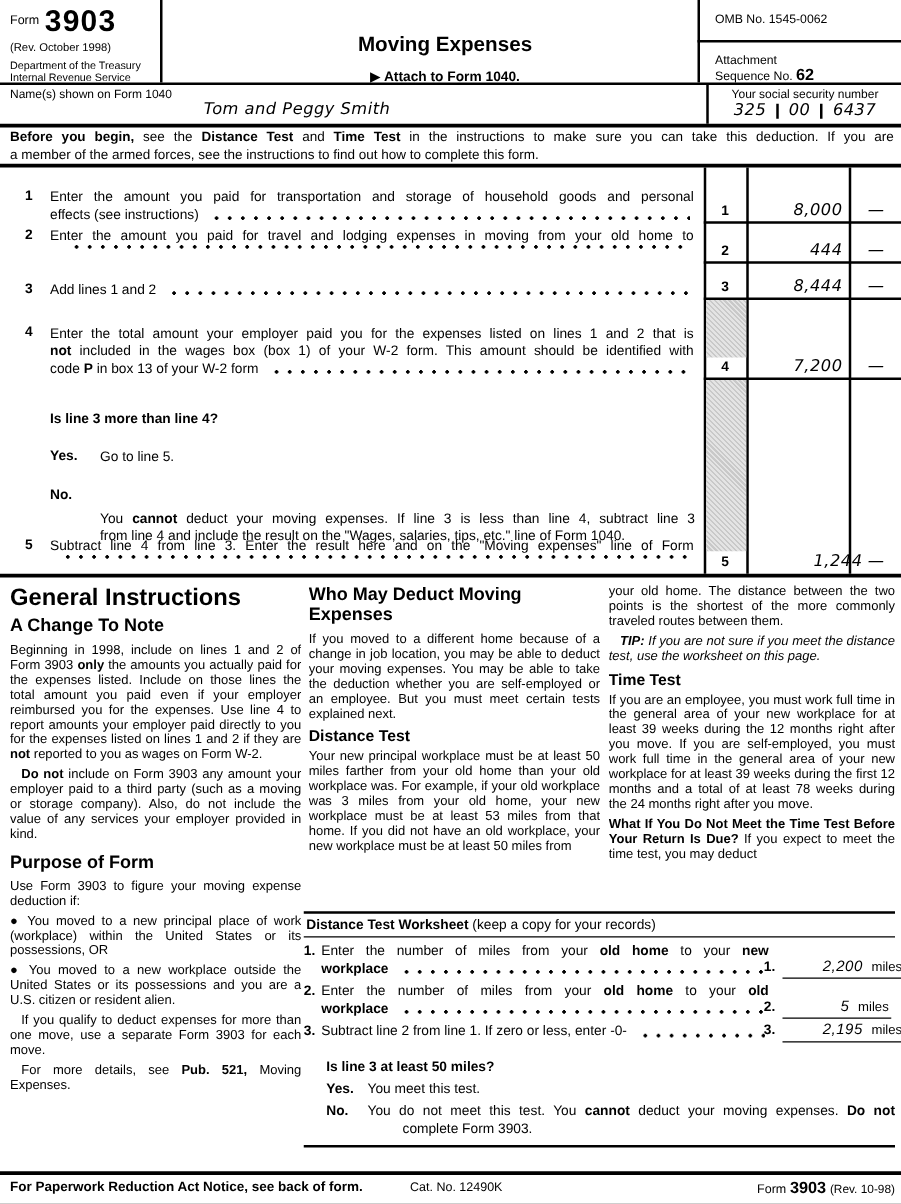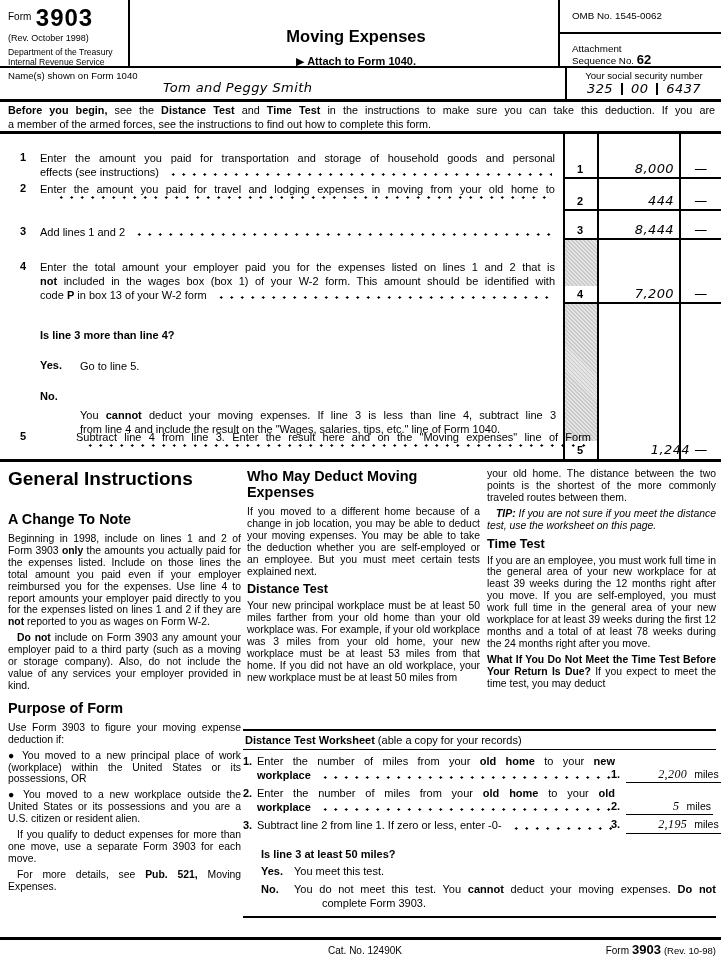--- a/index.html
+++ b/index.html
@@ -42,37 +42,37 @@
   .amt{position:absolute;left:600px;width:74px;text-align:right;height:17px;line-height:17px;}
   .cents{position:absolute;left:681px;width:40px;text-align:center;height:17px;line-height:17px;}
   .hatch{position:absolute;left:565px;width:32px;
          background:repeating-linear-gradient(45deg,#c9c9c9 0 1.2px,#e4e4e4 1.2px 2.8px);}
   .ynlabel{position:absolute;font-weight:bold;font-size:11px;}
 
   
   .icol{position:absolute;font-size:10.4px;line-height:11.9px;text-align:justify;overflow:hidden;}
   .icol p{margin:0 0 4px;}
   .ind{text-indent:9px;}
-  .h1{font-size:19px;font-weight:bold;line-height:21px;margin:0 0 22px;text-align:left;}
+  .h1{font-size:19px;font-weight:bold;line-height:21px;margin:0 0 4px;text-align:left;}
   .h2{font-size:14.4px;font-weight:bold;line-height:16px;margin:4px 0 6px;text-align:left;}
   .h3{font-size:12.6px;font-weight:bold;line-height:14px;margin:5px 0 4px;text-align:left;}
 
   
   .ws{position:absolute;left:243px;top:729px;width:473px;height:189px;box-sizing:border-box;
       border-top:2px solid #000;border-bottom:2.5px solid #000;}
   .ws-head{font-size:11px;padding:3px 0 3px 2px;border-bottom:1.5px solid #000;}
   .ws-row{position:relative;font-size:11px;line-height:13.5px;margin-top:5px;
           padding-left:14px;width:372px;box-sizing:border-box;}
   .ws-rno{position:absolute;left:0;top:0;font-weight:bold;}
   .ws-right{position:absolute;left:368px;width:102px;bottom:-1px;display:flex;
             align-items:baseline;font-size:11px;}
   .ws-rnum{font-weight:bold;margin-right:6px;}
   .ws-blank{flex:1;display:flex;justify-content:flex-end;align-items:baseline;gap:7px;
             border-bottom:1.5px solid #000;padding:0 2px 1px 0;}
-  .ws-val{font-family:Liberation Serif, serif;font-style:italic;font-size:12px;letter-spacing:.4px;margin-left:32px;}
+  .ws-val{font-family:Liberation Sans, sans-serif;font-style:italic;font-size:12px;letter-spacing:.4px;margin-left:32px;}
   .ws-unit{font-size:10.5px;}
   .ws-q{font-weight:bold;font-size:11px;margin:15px 0 4px 18px;}
   .ws-yn{position:relative;padding-left:33px;margin:5px 0 0 18px;font-size:11px;line-height:13.5px;}
   .ws-yn .ynl{position:absolute;left:0;top:0;font-weight:bold;}
   .ws-ind2{padding-left:28px;}
 
   
   .foot{font-size:10px;}
   .foot-left{font-weight:bold;font-size:10.8px;}
   .foot-right{display:flex;align-items:baseline;justify-content:flex-end;gap:3px;}
@@ -195,21 +195,21 @@
   <div class="abs dline" style="left:40px;top:328px;font-weight:bold;"><span style="font-weight: bold;">Is line 3 more than line 4?</span></div>
   <div class="ynlabel" style="left:40px;top:359px;">Yes.</div>
   <div class="abs dline" style="left:80px;top:359px;">Go to line 5.</div>
   <div class="ynlabel" style="left:40px;top:390px;">No.</div>
   <div class="abs dline" style="left:80px;top:408px;width:476px;">
     <div class="jl"><span>You </span><span style="font-weight: bold;">cannot</span><span> deduct your moving expenses. If line 3 is less than line 4, subtract line 3</span></div>
     <div><span>from line 4 and include the result on the "Wages, salaries, tips, etc." line of Form 1040.</span></div>
   </div>
 
   <div class="lnum" style="left:20px;top:430px;">5</div>
-  <div class="abs dline" style="left:40px;top:430px;width:515px;margin-left:36px;">
+  <div class="abs dline" style="left:40px;top:430px;width:515px;">
     <div class="jl"><span>Subtract line 4 from line 3. Enter the result here and on the "Moving expenses" line of Form</span></div>
     <div class="lead">
       <span class="leader"></span>
     </div>
   </div>
   <div class="rnum" style="top:442px;">5</div>
   <div class="amt entry" style="top:441px;margin-left:16px;">1,244</div>
   <div class="cents entry" style="top:441px;">—</div>
 
   <div class="rule" style="left:0;top:459px;width:721px;height:3px;"></div>
@@ -236,21 +236,21 @@
 
   <div class="icol" style="left:487px;top:468px;width:229px;height:258px;">
     <p><span>your old home. The distance between the two points is the shortest of the more commonly traveled routes between them.</span></p>
     <p class="ind"><span style="font-weight: bold; font-style: italic;">TIP:</span><span style="font-style: italic;"> If you are not sure if you meet the distance test, use the worksheet on this page.</span></p>
     <div class="h3">Time Test</div>
     <p><span>If you are an employee, you must work full time in the general area of your new workplace for at least 39 weeks during the 12 months right after you move. If you are self-employed, you must work full time in the general area of your new workplace for at least 39 weeks during the first 12 months and a total of at least 78 weeks during the 24 months right after you move.</span></p>
     <p><span style="font-weight: bold;">What If You Do Not Meet the Time Test Before Your Return Is Due?</span><span> If you expect to meet the time test, you may deduct</span></p>
   </div>
 
   <div class="ws">
-    <div class="ws-head"><span style="font-weight: bold;">Distance Test Worksheet</span><span> (able a copy for your records)</span></div>
+    <div class="ws-head"><span style="font-weight: bold;">Distance Test Worksheet</span><span> (keep a copy for your records)</span></div>
 
     <div class="ws-row">
       <span class="ws-rno">1.</span>
       <div class="jl"><span>Enter the number of miles from your </span><span style="font-weight: bold;">old home</span><span> to your </span><span style="font-weight: bold;">new</span></div>
       <div class="lead">
         <span class="nw"><span style="font-weight: bold;">workplace</span></span>
         <span class="leader"></span>
       </div>
       <div class="ws-right">
         <span class="ws-rnum">1.</span>
@@ -298,20 +298,21 @@
       <div><span>You meet this test.</span></div>
     </div>
     <div class="ws-yn">
       <span class="ynl">No.</span>
       <div class="jl"><span>You do not meet this test. You </span><span style="font-weight: bold;">cannot</span><span> deduct your moving expenses. </span><span style="font-weight: bold;">Do not</span></div>
       <div class="ws-ind2"><span>complete Form 3903.</span></div>
     </div>
   </div>
 
   <div class="rule" style="left:0;top:937px;width:721px;height:3px;"></div>
+  <div class="abs foot-left" style="left:8px;top:944px;">For Paperwork Reduction Act Notice, see back of form.</div>
   <div class="abs foot" style="left:300px;top:945px;width:130px;text-align:center;">Cat. No. 12490K</div>
   <div class="abs foot foot-right" style="left:560px;top:942px;width:156px;">
     <span>Form</span>
     <span class="foot-no">3903</span>
     <span style="font-size:9.5px;">(Rev. 10-98)</span>
   </div>
 
 </div>
 
 </body></html>

